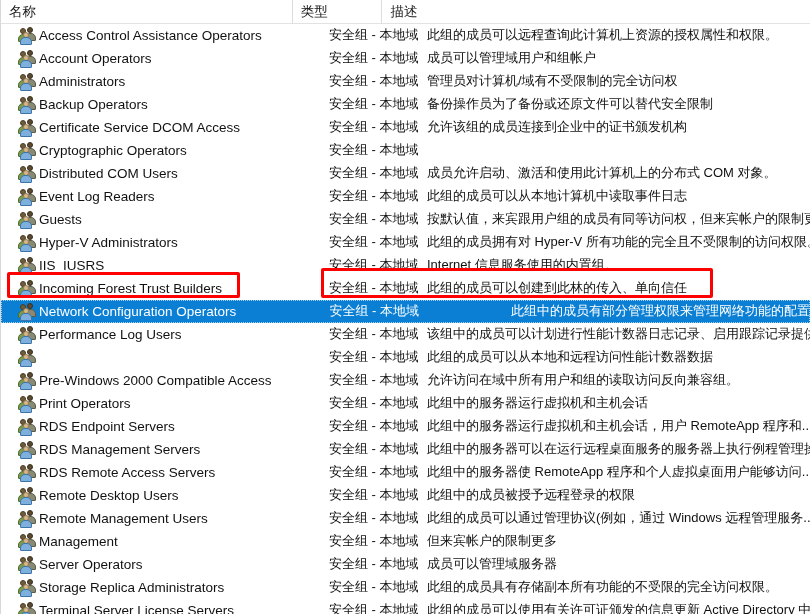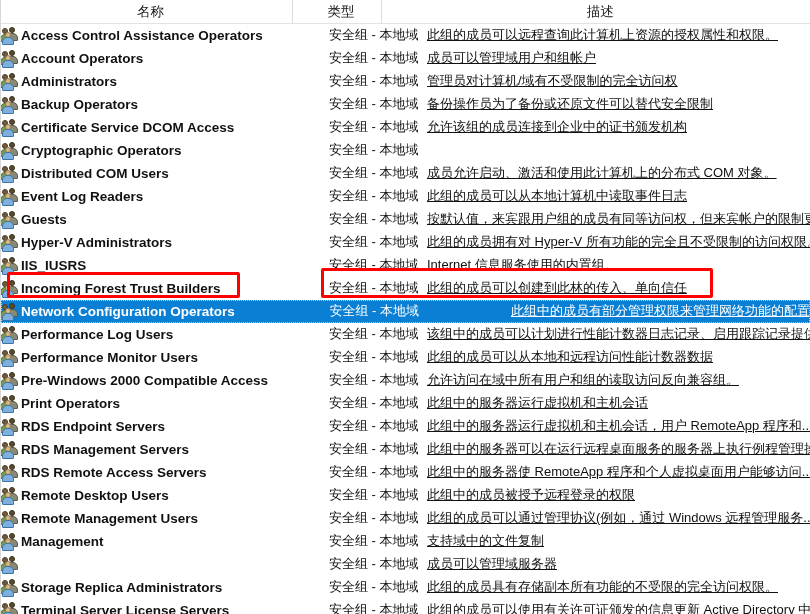--- a/index.html
+++ b/index.html
@@ -24,21 +24,20 @@
   
   .header-row {
     position: relative;
     display: flex;
     align-items: center;
     height: 24px;
     background: #ffffff;
     font-size: 13.5px;
     color: #1a1a1a;
     border-bottom: 1px solid #e2e2e2;
-    text-align: center;
   }
   .header-cell {
     height: 24px;
     line-height: 23px;
     padding-left: 8px;
     white-space: nowrap;
     overflow: hidden;
     position: relative;
   }
   .header-cell + .header-cell { border-left: 1px solid #dcdcdc; }
@@ -69,33 +68,31 @@
     height: 23px;
     line-height: 22px;
     overflow: hidden;
     white-space: nowrap;
     text-overflow: clip;
   }
   .cell-name {
     width: 320px;
     display: flex;
     align-items: center;
-    padding-left: 0;
-    font-weight: bold;
+    padding-left: 18px;
   }
   .cell-type {
     width: 98px;
     padding-left: 8px;
     font-size: 13px;
   }
   .cell-desc {
     width: 391px;
     padding-left: 8px;
     font-size: 13px;
-    text-decoration: underline;
   }
 
   .name-text { padding-left: 3px; }
 
   
   .group-icon {
     width: 17px;
     height: 17px;
     flex: 0 0 17px;
     position: relative;
@@ -384,21 +381,20 @@
       <div class="row">
         <div class="cell cell-name">
           <span class="group-icon">
             <span class="p head-a"></span>
             <span class="p body-a"></span>
             <span class="p head-b"></span>
             <span class="p body-b"></span>
             <span class="p head-c"></span>
             <span class="p body-c"></span>
           </span>
-          <span class="name-text">Performance Monitor Users</span>
         </div>
         <div class="cell cell-type">安全组 - 本地域</div>
         <div class="cell cell-desc">此组的成员可以从本地和远程访问性能计数器数据</div>
       </div>
       <div class="row">
         <div class="cell cell-name">
           <span class="group-icon">
             <span class="p head-a"></span>
             <span class="p body-a"></span>
             <span class="p head-b"></span>
@@ -507,32 +503,33 @@
             <span class="p head-a"></span>
             <span class="p body-a"></span>
             <span class="p head-b"></span>
             <span class="p body-b"></span>
             <span class="p head-c"></span>
             <span class="p body-c"></span>
           </span>
           <span class="name-text">Management</span>
         </div>
         <div class="cell cell-type">安全组 - 本地域</div>
-        <div class="cell cell-desc">支持域中的文件复制</div>
-      </div>
-      <div class="row">
-        <div class="cell cell-name">
-          <span class="group-icon">
-            <span class="p head-a"></span>
-            <span class="p body-a"></span>
-            <span class="p head-b"></span>
-            <span class="p body-b"></span>
-            <span class="p head-c"></span>
-            <span class="p body-c"></span>
-          </span>
+        <div class="cell cell-desc">但来宾帐户的限制更多</div>
+      </div>
+      <div class="row">
+        <div class="cell cell-name">
+          <span class="group-icon">
+            <span class="p head-a"></span>
+            <span class="p body-a"></span>
+            <span class="p head-b"></span>
+            <span class="p body-b"></span>
+            <span class="p head-c"></span>
+            <span class="p body-c"></span>
+          </span>
+          <span class="name-text">Server Operators</span>
         </div>
         <div class="cell cell-type">安全组 - 本地域</div>
         <div class="cell cell-desc">成员可以管理域服务器</div>
       </div>
       <div class="row">
         <div class="cell cell-name">
           <span class="group-icon">
             <span class="p head-a"></span>
             <span class="p body-a"></span>
             <span class="p head-b"></span>

